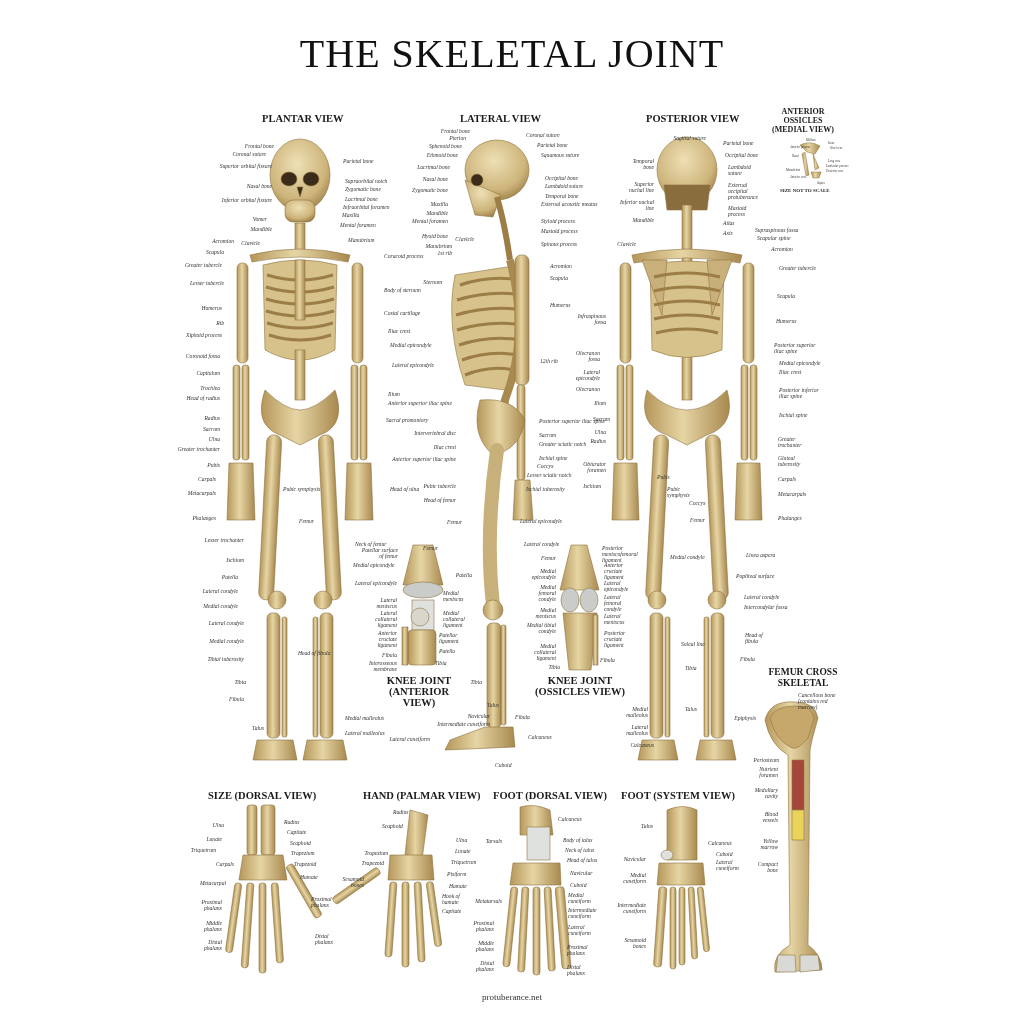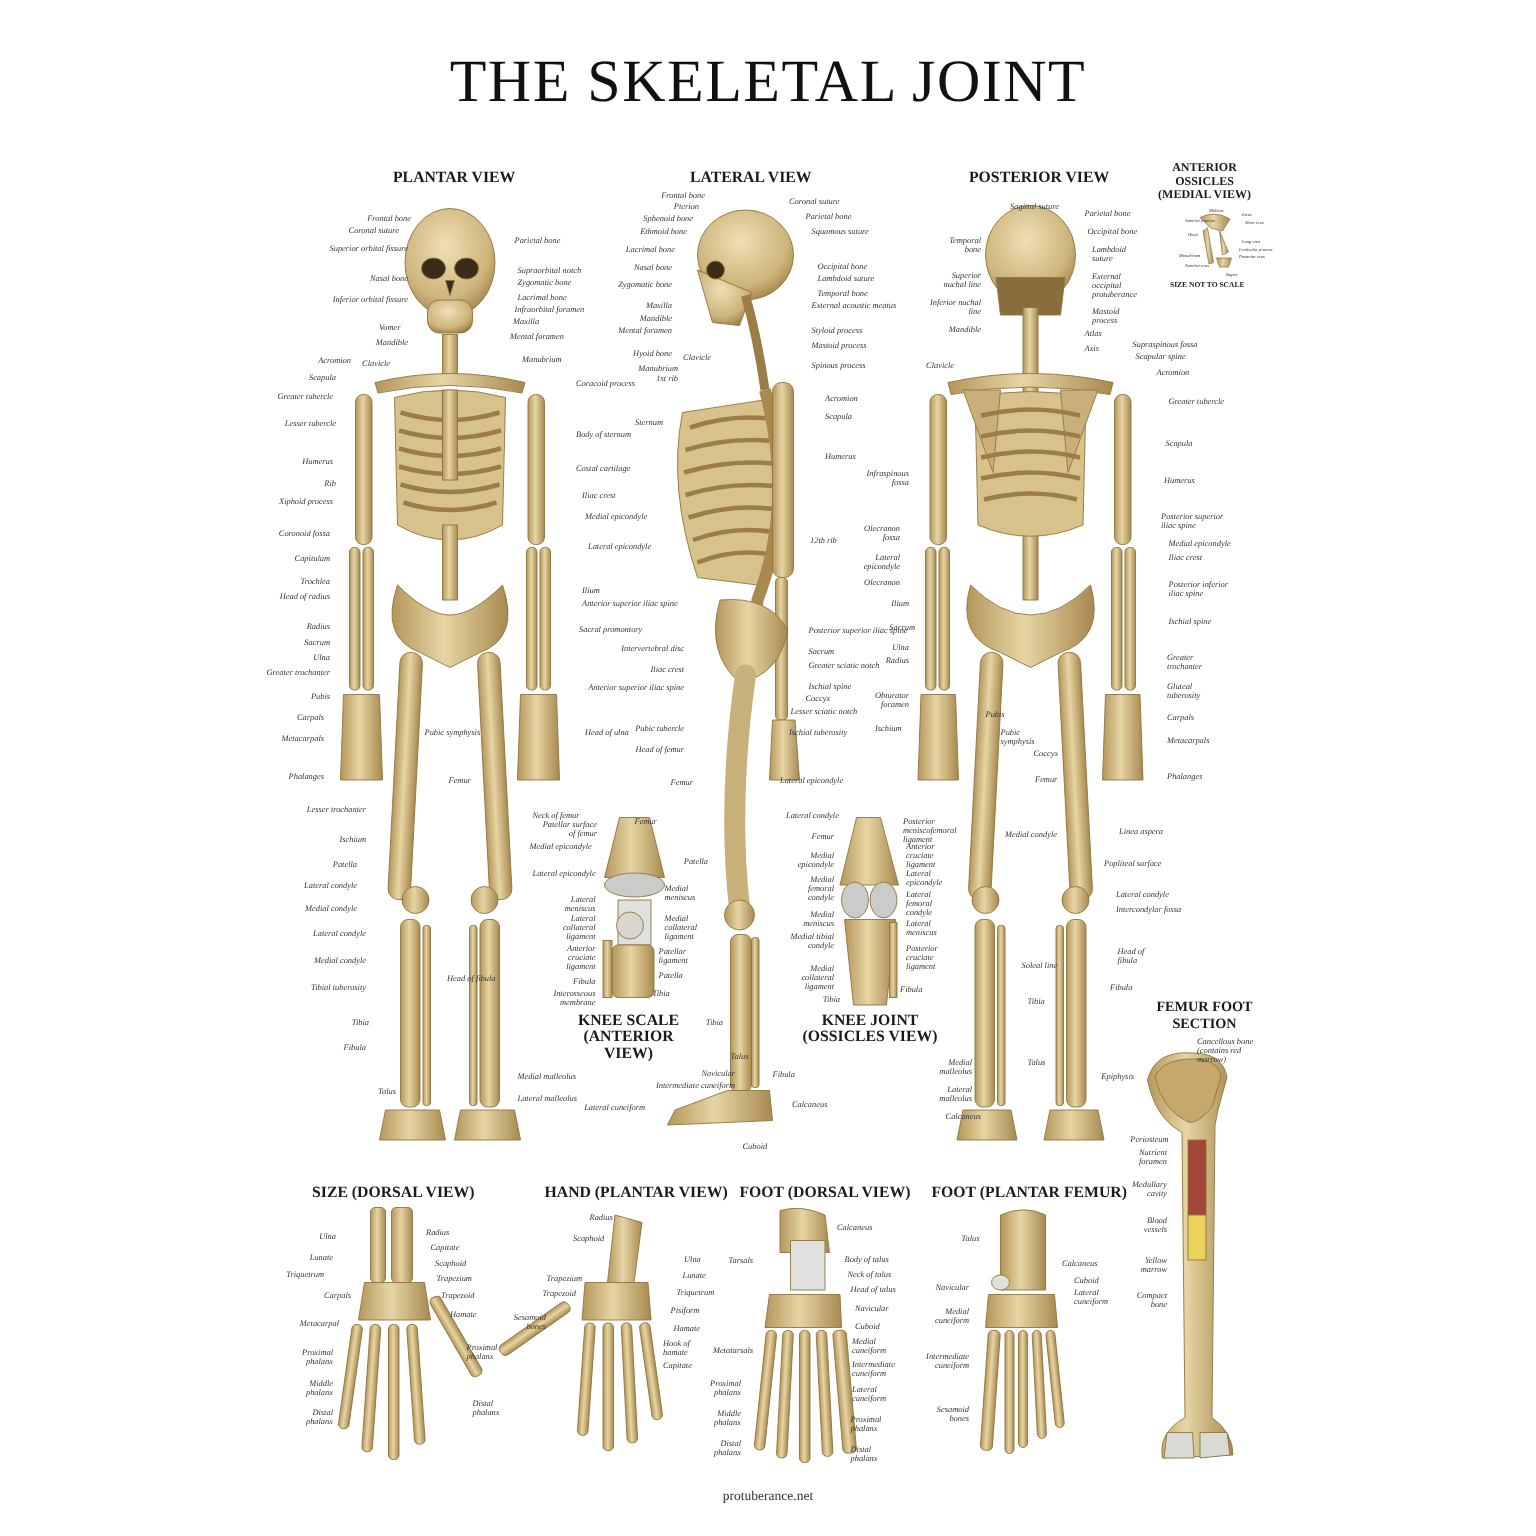--- a/index.html
+++ b/index.html
@@ -233,21 +233,21 @@
 <svg class="fig" style="left:398px;top:545px" width="50" height="125" viewBox="0 0 50 125">
   <g stroke="#8f7442" stroke-width="0.6">
     <path d="M15 0 L35 0 L45 40 L5 40 Z" fill="url(#boneG)"></path>
     <ellipse cx="25" cy="45" rx="20" ry="8" fill="#c9ccc8"></ellipse>
     <rect x="14" y="55" width="22" height="30" fill="#dfe1de"></rect>
     <circle cx="22" cy="72" r="9" fill="#d9d6cc"></circle>
     <rect x="10" y="85" width="28" height="35" rx="4" fill="url(#boneG)"></rect>
     <rect x="4" y="82" width="6" height="38" fill="url(#boneG)"></rect>
   </g>
 </svg>
-<div class="heading" style="left:372px;top:675px;width:94px;white-space:normal;">KNEE SCALE (ANTERIOR VIEW)</div>
+<div class="heading" style="left:372px;top:675px;width:94px;white-space:normal;">KNEE JOINT (ANTERIOR VIEW)</div>
 <div>
   <div class="lbl r" style="right:626px;top:547px;width:40px;white-space:normal">Patellar surface of femur</div>
   <div class="lbl" style="left:423px;top:545px">Femur</div>
   <div class="lbl r" style="right:627px;top:597px;width:30px;white-space:normal">Lateral meniscus</div>
   <div class="lbl r" style="right:627px;top:610px;width:30px;white-space:normal">Lateral collateral ligament</div>
   <div class="lbl r" style="right:627px;top:630px;width:30px;white-space:normal">Anterior cruciate ligament</div>
   <div class="lbl r" style="right:627px;top:652px">Fibula</div>
   <div class="lbl r" style="right:627px;top:660px;width:38px;white-space:normal">Interosseous membrane</div>
   <div class="lbl" style="left:443px;top:590px;width:30px;white-space:normal">Medial meniscus</div>
   <div class="lbl" style="left:443px;top:610px;width:30px;white-space:normal">Medial collateral ligament</div>
@@ -399,21 +399,21 @@
   <div class="lbl" style="left:830px;top:147px;font-size:3px;line-height:3.5px">Short crus</div>
   <div class="lbl" style="left:828px;top:160px;font-size:3px;line-height:3.5px">Long crus</div>
   <div class="lbl" style="left:826px;top:165px;font-size:3px;line-height:3.5px">Lenticular process</div>
   <div class="lbl" style="left:826px;top:170px;font-size:3px;line-height:3.5px">Posterior crus</div>
   <div class="lbl" style="left:786px;top:169px;font-size:3px;line-height:3.5px">Manubrium</div>
   <div class="lbl" style="left:790px;top:176px;font-size:3px;line-height:3.5px">Anterior crus</div>
   <div class="lbl" style="left:817px;top:182px;font-size:3px;line-height:3.5px">Stapes</div>
   <div class="note" style="left:780px;top:188px">SIZE NOT TO SCALE</div>
 </div>
 
-<div class="heading" style="left:768px;top:667px;width:70px;white-space:normal;font-size:9.5px;">FEMUR FOOT SECTION</div>
+<div class="heading" style="left:768px;top:667px;width:70px;white-space:normal;font-size:9.5px;">FEMUR CROSS SKELETAL</div>
 <svg class="fig" style="left:760px;top:700px" width="70" height="275" viewBox="0 0 70 275">
   <g stroke="#8f7442" stroke-width="0.6">
     <path d="M5 20 Q10 0 35 2 Q55 2 58 18 L52 40 L50 50 L48 245 Q62 255 62 270 L15 272 Q12 255 30 245 L28 55 Q10 45 5 20 Z" fill="url(#boneG)"></path>
     <path d="M10 18 Q15 6 35 6 Q52 6 54 18 L48 38 Q38 50 32 48 Q15 40 10 18 Z" fill="#c7a86c"></path>
     <rect x="32" y="60" width="12" height="50" fill="#a5463a"></rect>
     <rect x="32" y="110" width="12" height="30" fill="#e9d35a"></rect>
     <path d="M18 255 L35 255 L36 272 L16 272 Z" fill="#d9d9d6"></path>
     <path d="M40 255 L58 255 L60 270 L40 272 Z" fill="#d9d9d6"></path>
   </g>
 </svg>
@@ -455,21 +455,21 @@
   <div class="lbl" style="left:284px;top:819px">Radius</div>
   <div class="lbl" style="left:287px;top:829px">Capitate</div>
   <div class="lbl" style="left:290px;top:840px">Scaphoid</div>
   <div class="lbl" style="left:291px;top:850px">Trapezium</div>
   <div class="lbl" style="left:294px;top:861px">Trapezoid</div>
   <div class="lbl" style="left:300px;top:874px">Hamate</div>
   <div class="lbl" style="left:311px;top:896px;width:30px;white-space:normal">Proximal phalanx</div>
   <div class="lbl" style="left:315px;top:933px;width:30px;white-space:normal">Distal phalanx</div>
 </div>
 
-<div class="heading" style="left:363px;top:790px;">HAND (PLANTAR VIEW)</div>
+<div class="heading" style="left:363px;top:790px;">HAND (PALMAR VIEW)</div>
 <svg class="fig" style="left:350px;top:810px" width="110" height="160" viewBox="0 0 110 160">
   <g fill="url(#boneG)" stroke="#8f7442" stroke-width="0.6">
     <path d="M60 0 L78 5 L72 50 L55 45 Z"></path>
     <path d="M40 45 L82 45 L84 70 L38 70 Z"></path>
     <rect x="40" y="72" width="7" height="75" rx="3" transform="rotate(4 43 72)"></rect>
     <rect x="52" y="72" width="7" height="85" rx="3"></rect>
     <rect x="64" y="72" width="7" height="80" rx="3" transform="rotate(-3 67 72)"></rect>
     <rect x="76" y="72" width="7" height="65" rx="3" transform="rotate(-8 79 72)"></rect>
     <rect x="25" y="60" width="8" height="55" rx="3" transform="rotate(55 29 60)"></rect>
   </g>
@@ -518,21 +518,21 @@
   <div class="lbl" style="left:567px;top:857px">Head of talus</div>
   <div class="lbl" style="left:570px;top:870px">Navicular</div>
   <div class="lbl" style="left:570px;top:882px">Cuboid</div>
   <div class="lbl" style="left:568px;top:892px;width:30px;white-space:normal">Medial cuneiform</div>
   <div class="lbl" style="left:568px;top:907px;width:38px;white-space:normal">Intermediate cuneiform</div>
   <div class="lbl" style="left:568px;top:924px;width:30px;white-space:normal">Lateral cuneiform</div>
   <div class="lbl" style="left:567px;top:944px;width:30px;white-space:normal">Proximal phalanx</div>
   <div class="lbl" style="left:567px;top:964px;width:30px;white-space:normal">Distal phalanx</div>
 </div>
 
-<div class="heading" style="left:621px;top:790px;">FOOT (PLANTAR FEMUR)</div>
+<div class="heading" style="left:621px;top:790px;">FOOT (SYSTEM VIEW)</div>
 <svg class="fig" style="left:655px;top:805px" width="55" height="170" viewBox="0 0 55 170">
   <g fill="url(#boneG)" stroke="#8f7442" stroke-width="0.6">
     <path d="M12 5 Q28 -2 42 5 L42 55 L12 55 Z"></path>
     <ellipse cx="12" cy="50" rx="6" ry="5" fill="#dfe1de"></ellipse>
     <path d="M4 58 L48 58 L50 80 L2 80 Z"></path>
     <rect x="4" y="82" width="8" height="80" rx="3" transform="rotate(4 8 82)"></rect>
     <rect x="15" y="82" width="6" height="82" rx="3"></rect>
     <rect x="24" y="82" width="6" height="78" rx="3"></rect>
     <rect x="33" y="82" width="6" height="72" rx="3" transform="rotate(-3 36 82)"></rect>
     <rect x="42" y="82" width="6" height="65" rx="3" transform="rotate(-6 45 82)"></rect>

